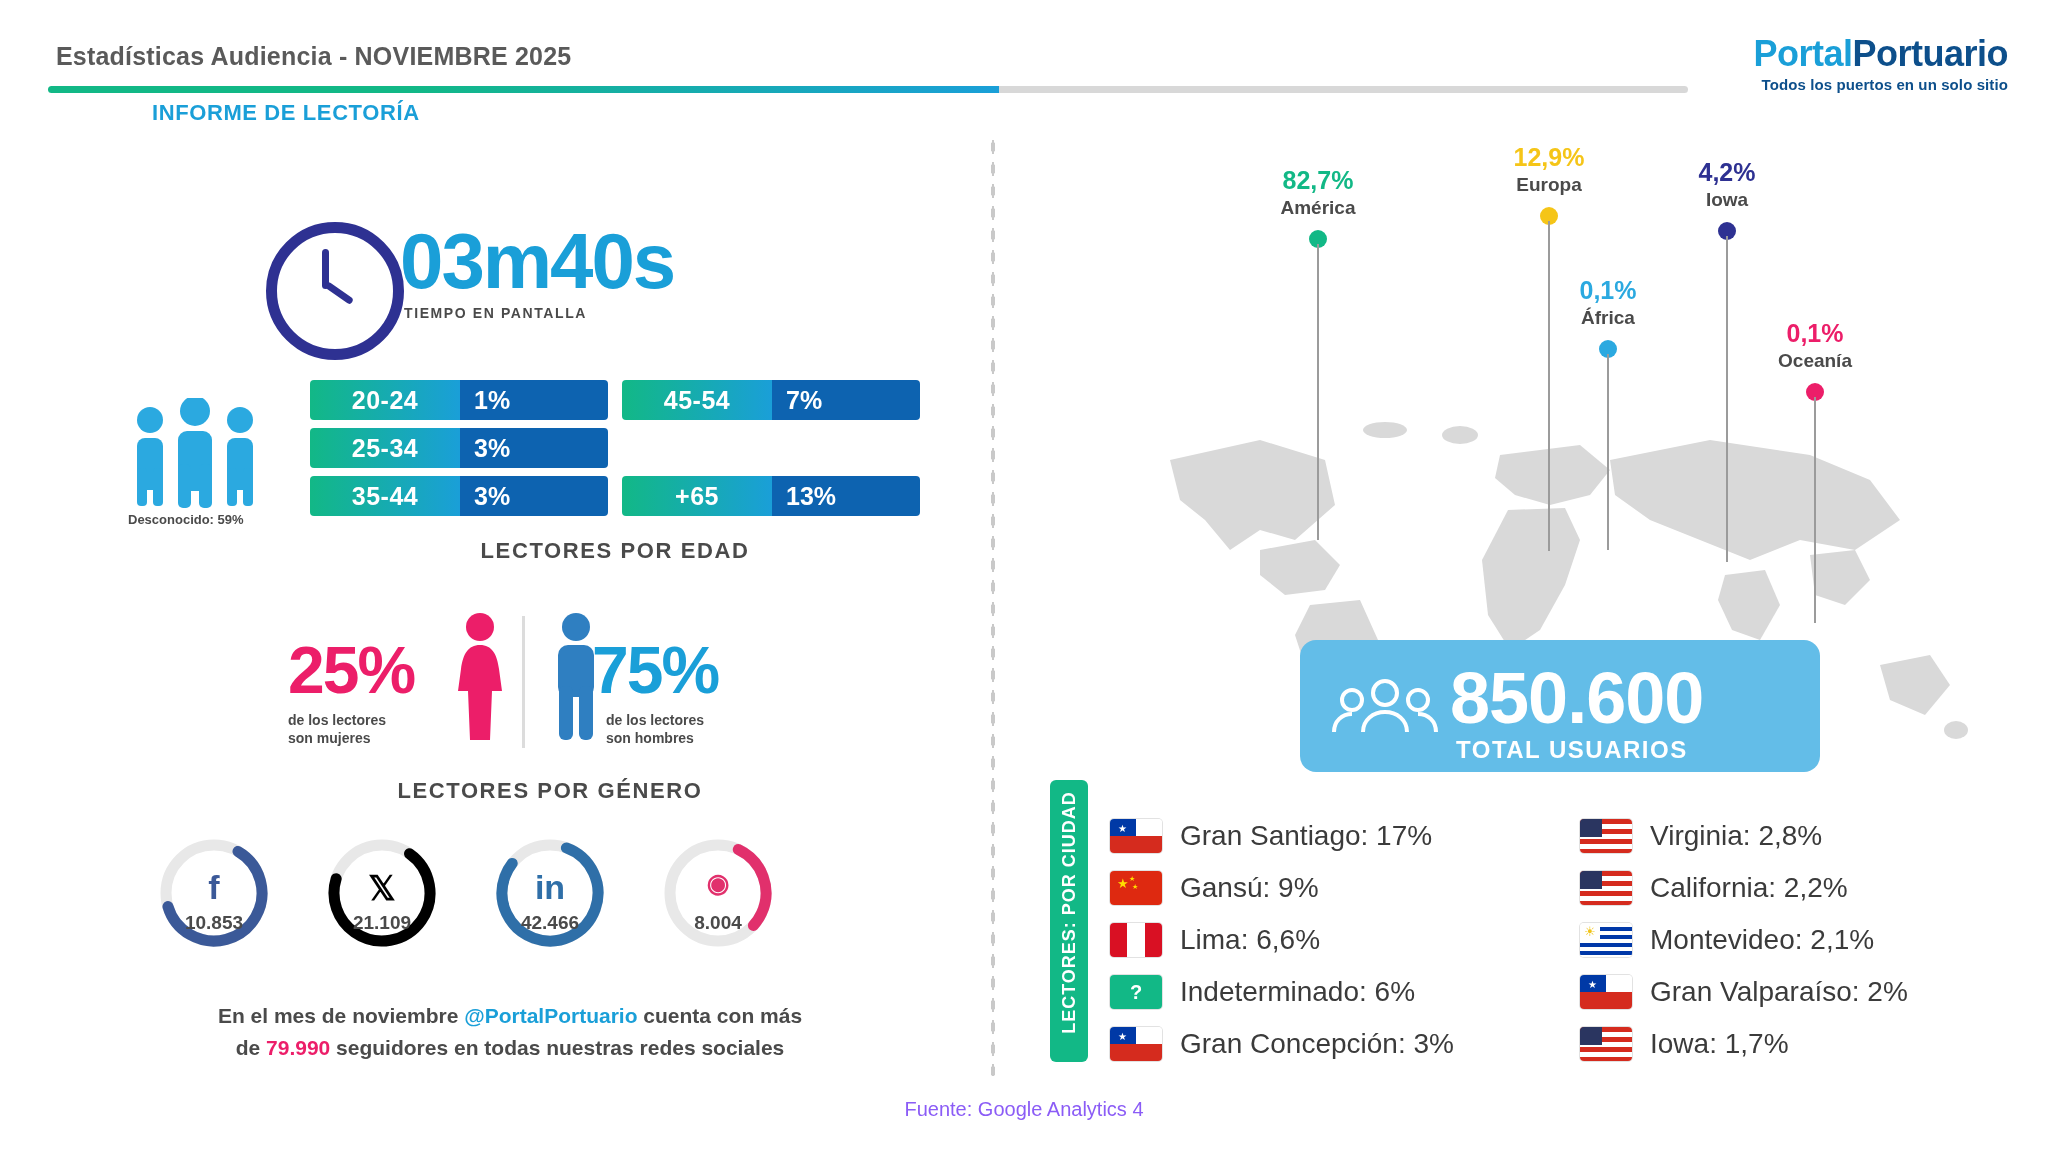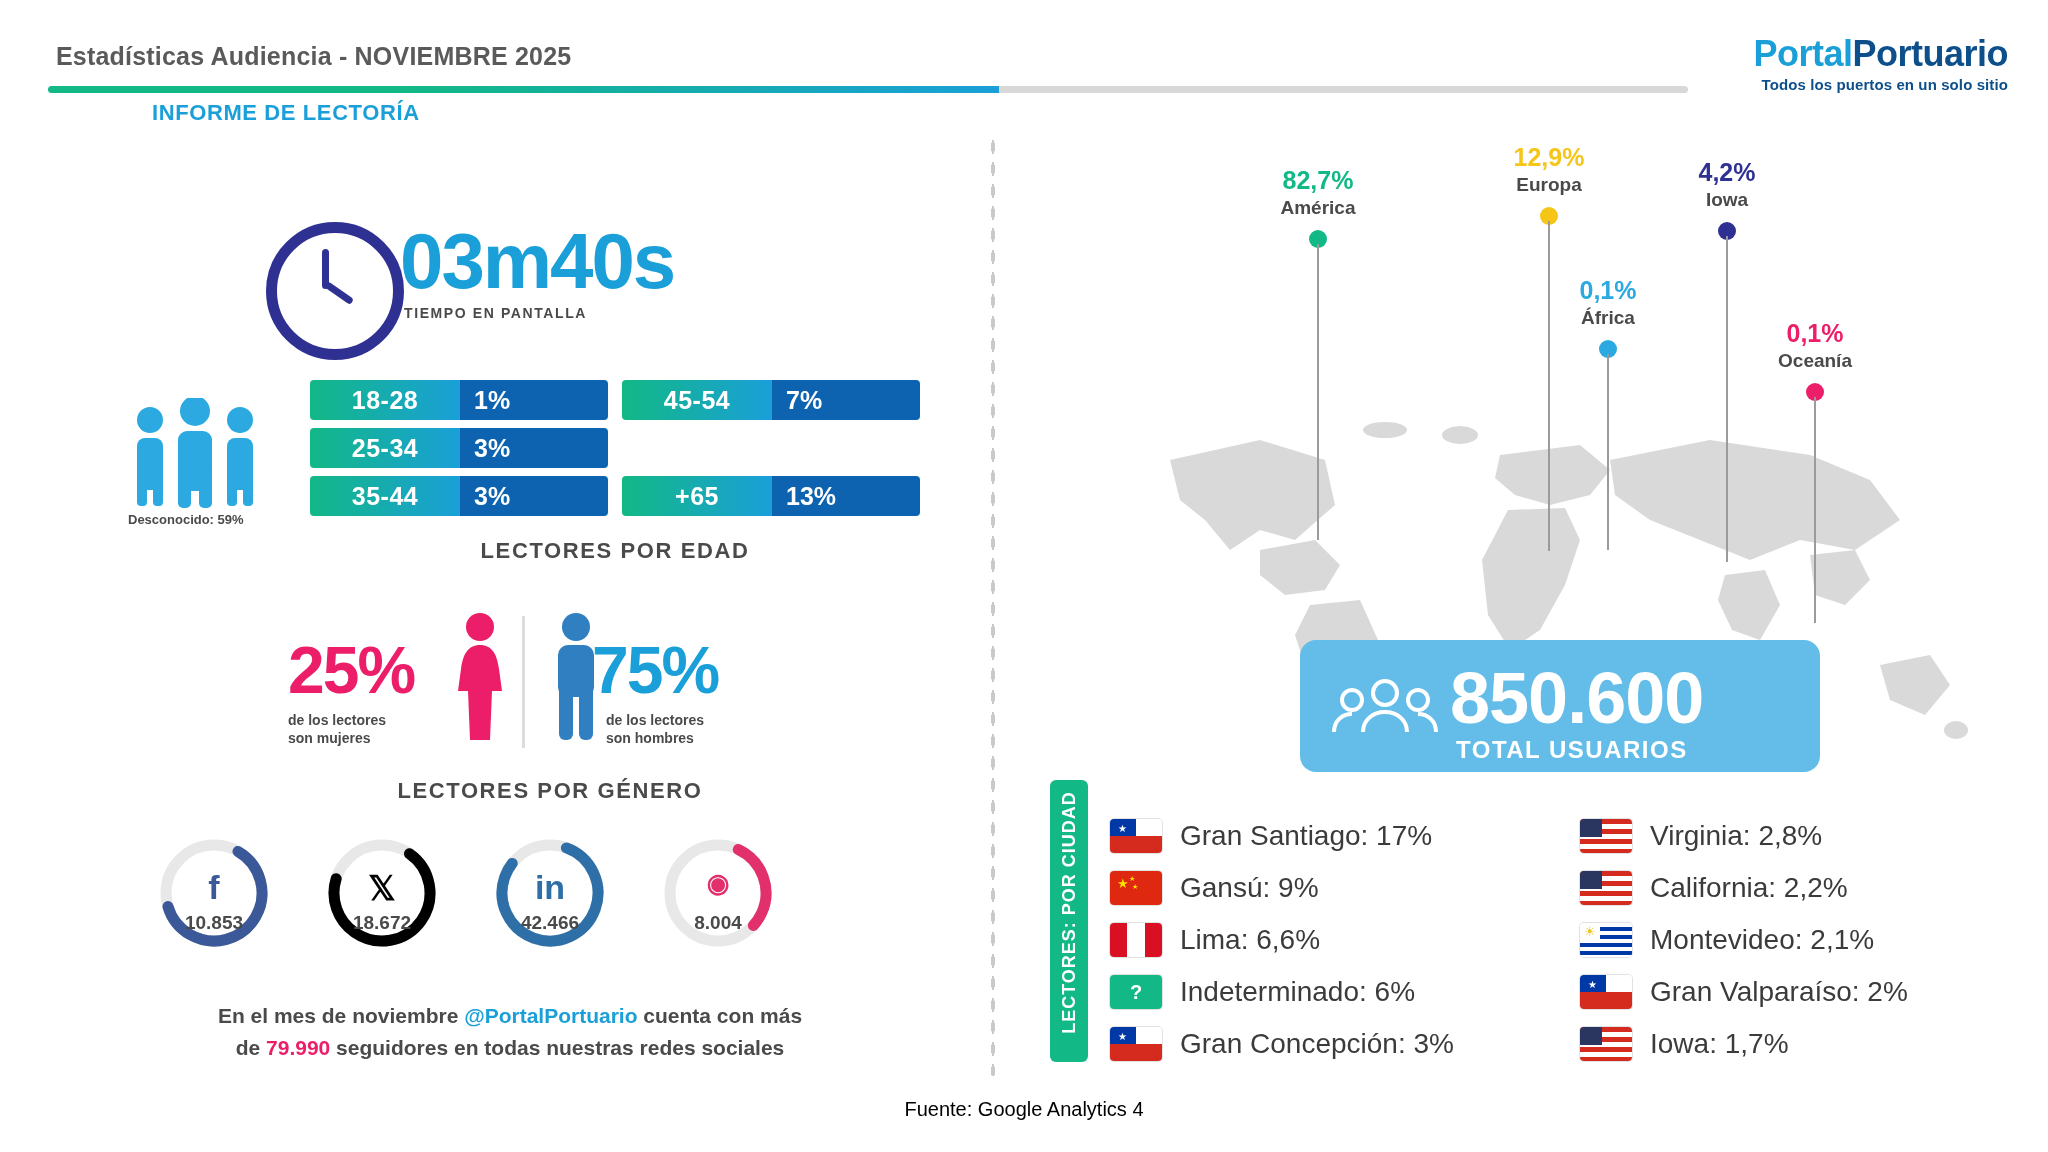--- a/index.html
+++ b/index.html
@@ -80,21 +80,21 @@
   
   .cities-tab{position:absolute;left:1050px;top:780px;width:38px;height:282px;background:#12b886;border-radius:6px;}
   .cities-tab span{position:absolute;left:-122px;top:122px;width:282px;text-align:center;font-size:18px;font-weight:700;color:#fff;
     letter-spacing:1px;transform:rotate(-90deg);}
   .city-col{position:absolute;top:810px;}
   .city-row{display:flex;align-items:center;height:52px;}
   .flag{width:52px;height:34px;border-radius:4px;overflow:hidden;position:relative;flex:0 0 52px;
     box-shadow:0 0 0 1px #e2e2e2;}
   .city-txt{margin-left:18px;font-size:28px;font-weight:400;color:#3b3b3b;white-space:nowrap;}
 
-  .src{position:absolute;left:0;top:1098px;width:2048px;text-align:center;font-size:20px;color:#000000;}
+  .src{position:absolute;left:0;top:1098px;width:2048px;text-align:center;font-size:20px;color:#8b5cf6;}
 </style>
 </head>
 <body>
 
 <div class="root">
 
   <div class="hdr-title">Estadísticas Audiencia - NOVIEMBRE 2025</div>
   <div class="hdr-rule"></div>
   <div class="hdr-sub">INFORME DE LECTORÍA</div>
   <div class="brand">
@@ -122,21 +122,21 @@
         <rect x="107" y="40" width="26" height="52" rx="8"></rect>
       <rect x="107" y="70" width="10" height="38" rx="4"></rect>
         <rect x="123" y="70" width="10" height="38" rx="4"></rect>
     </g>
   </svg>
   <div class="desc">Desconocido: 59%</div>
 
   <div class="age-grid">
     <div class="age-row">
       <div class="age-cell">
-        <div class="age-k">18-28</div>
+        <div class="age-k">20-24</div>
         <div class="age-v">1%</div>
       </div>
       <div class="age-cell">
         <div class="age-k">45-54</div>
         <div class="age-v">7%</div>
       </div>
     </div>
     <div class="age-row">
       <div class="age-cell">
         <div class="age-k">25-34</div>
@@ -189,21 +189,21 @@
       <div class="num">10.853</div>
     </div>
   </div>
   <div class="soc" style="left:320px">
     <div class="ring">
       <svg width="110" height="110" viewBox="0 0 110 110">
         <circle cx="55" cy="55" r="48" fill="none" stroke="#e8e8e8" stroke-width="11"></circle>
         <circle cx="55" cy="55" r="48" fill="none" stroke="#000000" stroke-width="11" stroke-linecap="round" stroke-dasharray="211 302" transform="rotate(-55 55 55)"></circle>
       </svg>
       <div class="glyph" style="color:#000">𝕏</div>
-      <div class="num">18.672</div>
+      <div class="num">21.109</div>
     </div>
   </div>
   <div class="soc" style="left:488px">
     <div class="ring">
       <svg width="110" height="110" viewBox="0 0 110 110">
         <circle cx="55" cy="55" r="48" fill="none" stroke="#e8e8e8" stroke-width="11"></circle>
         <circle cx="55" cy="55" r="48" fill="none" stroke="#2f6fa8" stroke-width="11" stroke-linecap="round" stroke-dasharray="241 302" transform="rotate(-70 55 55)"></circle>
       </svg>
       <div class="glyph" style="color:#2f6fa8">in</div>
       <div class="num">42.466</div>

